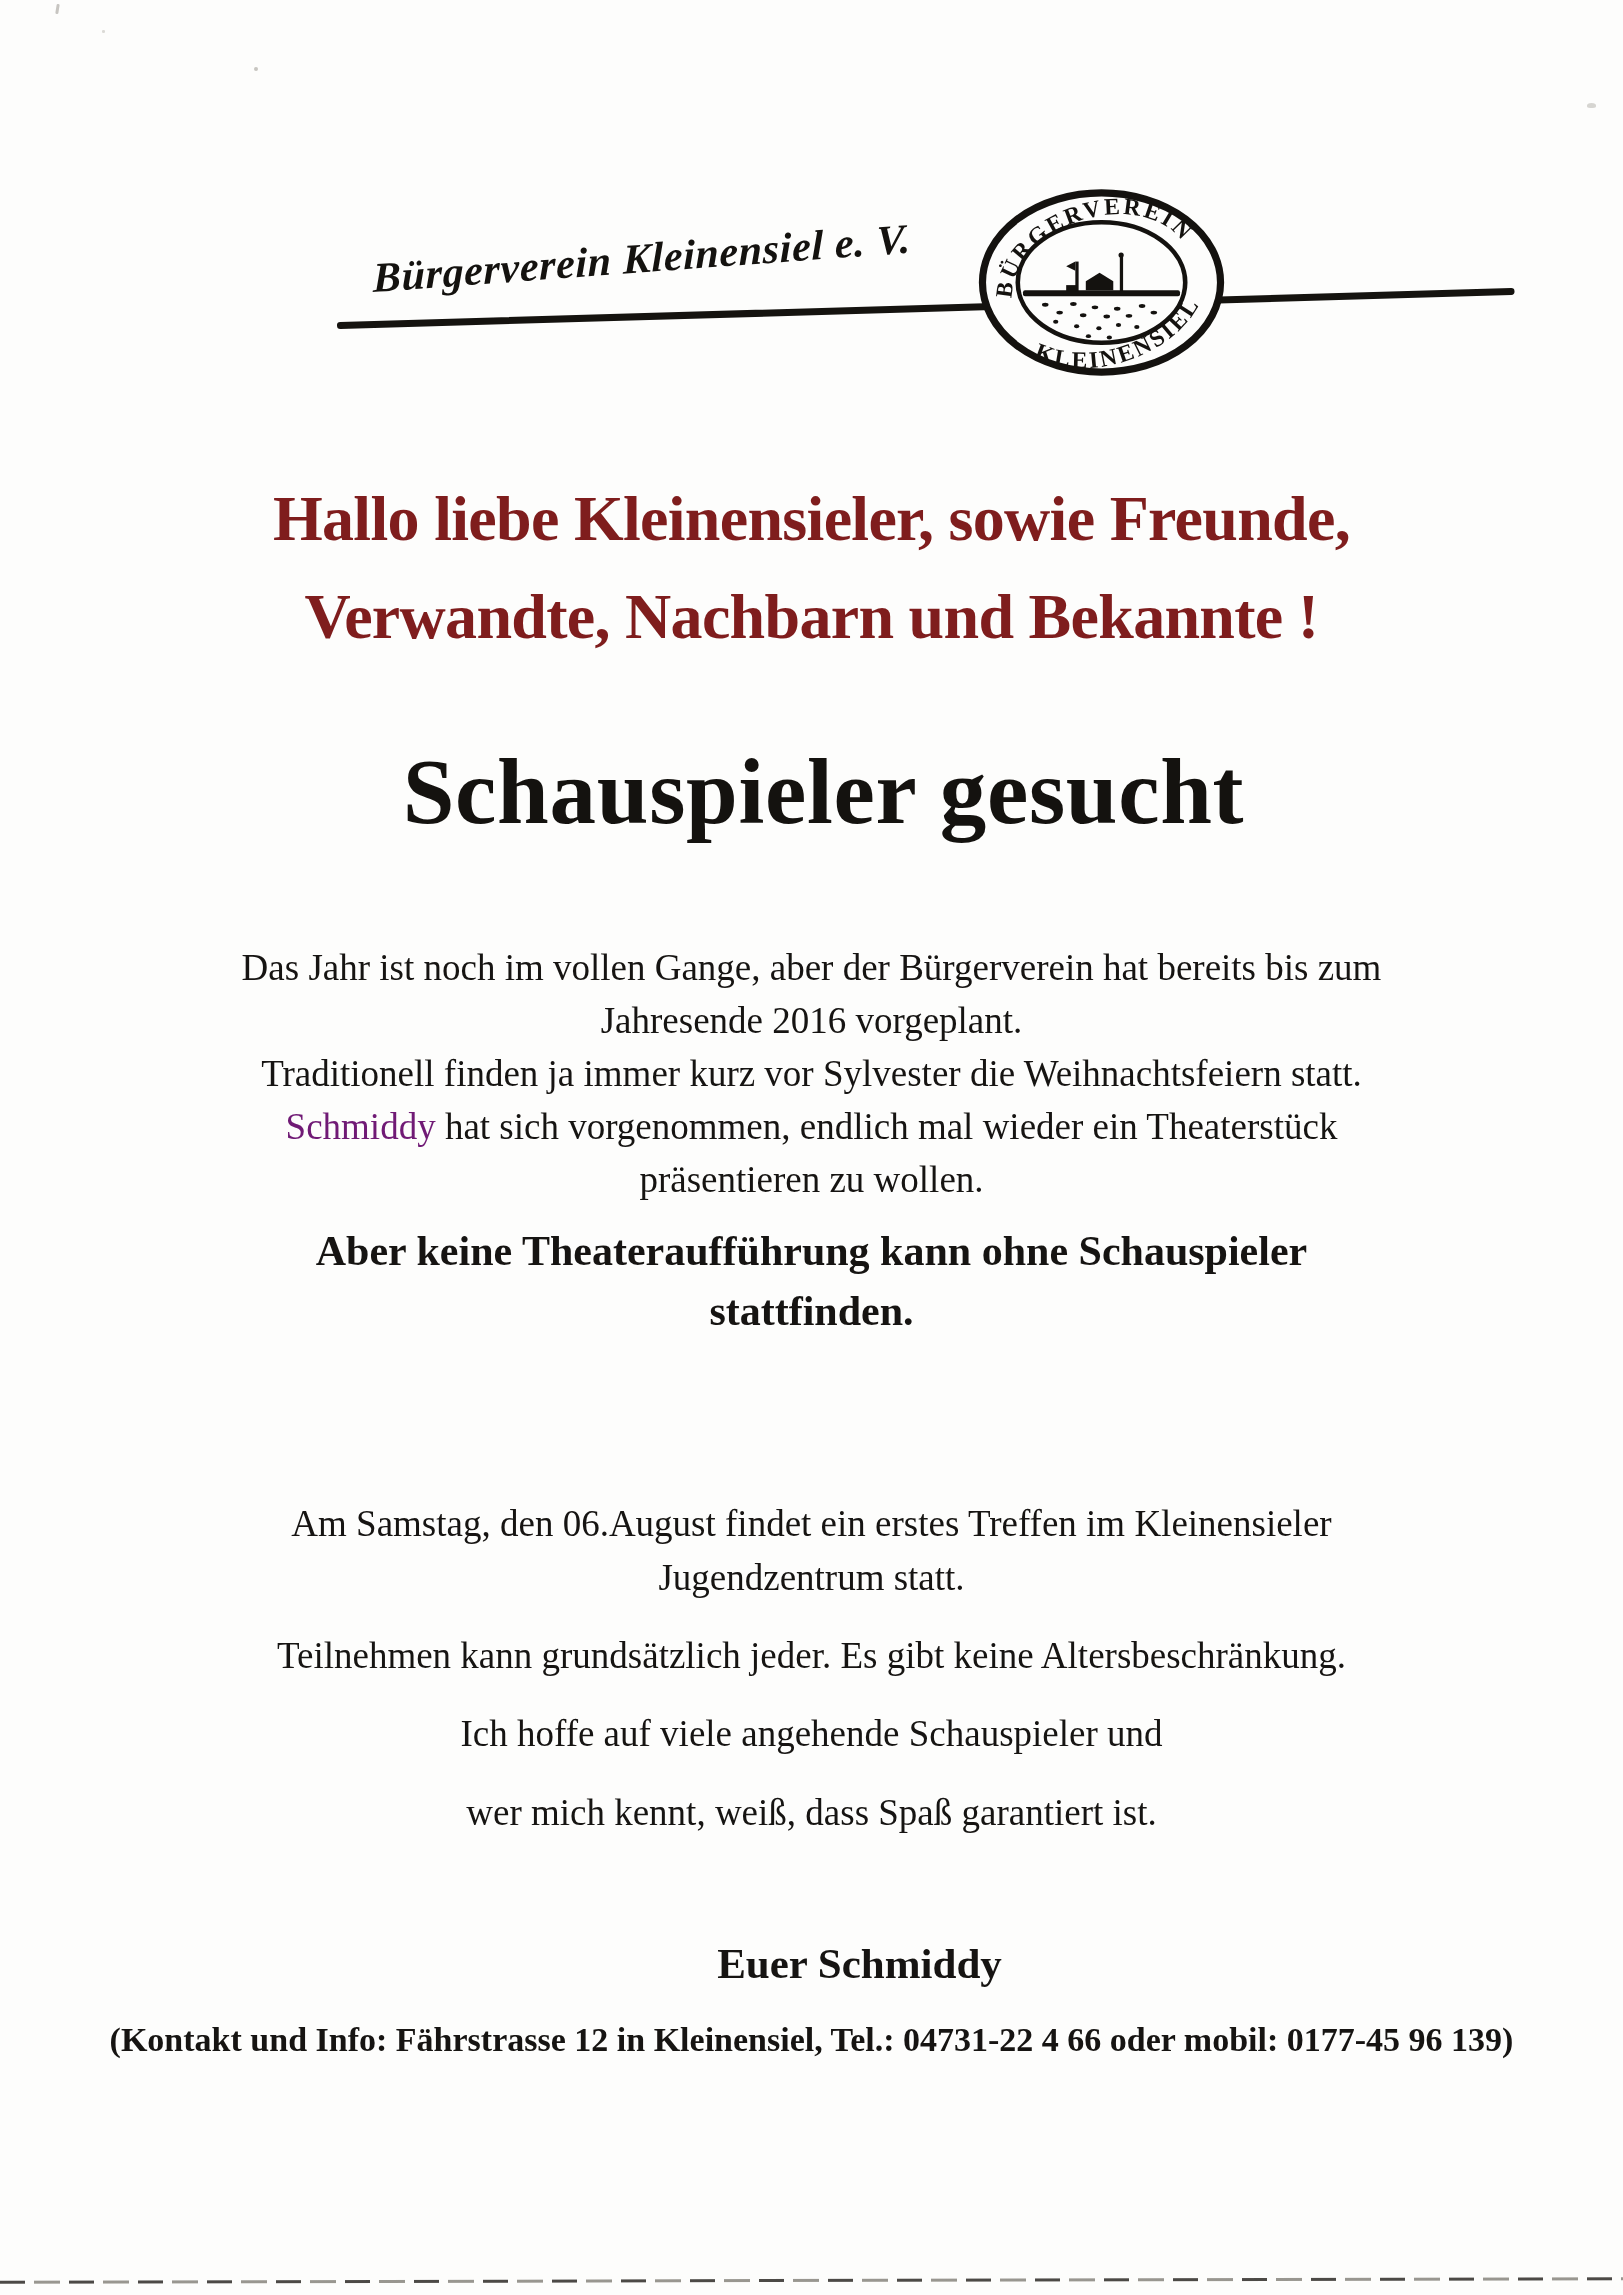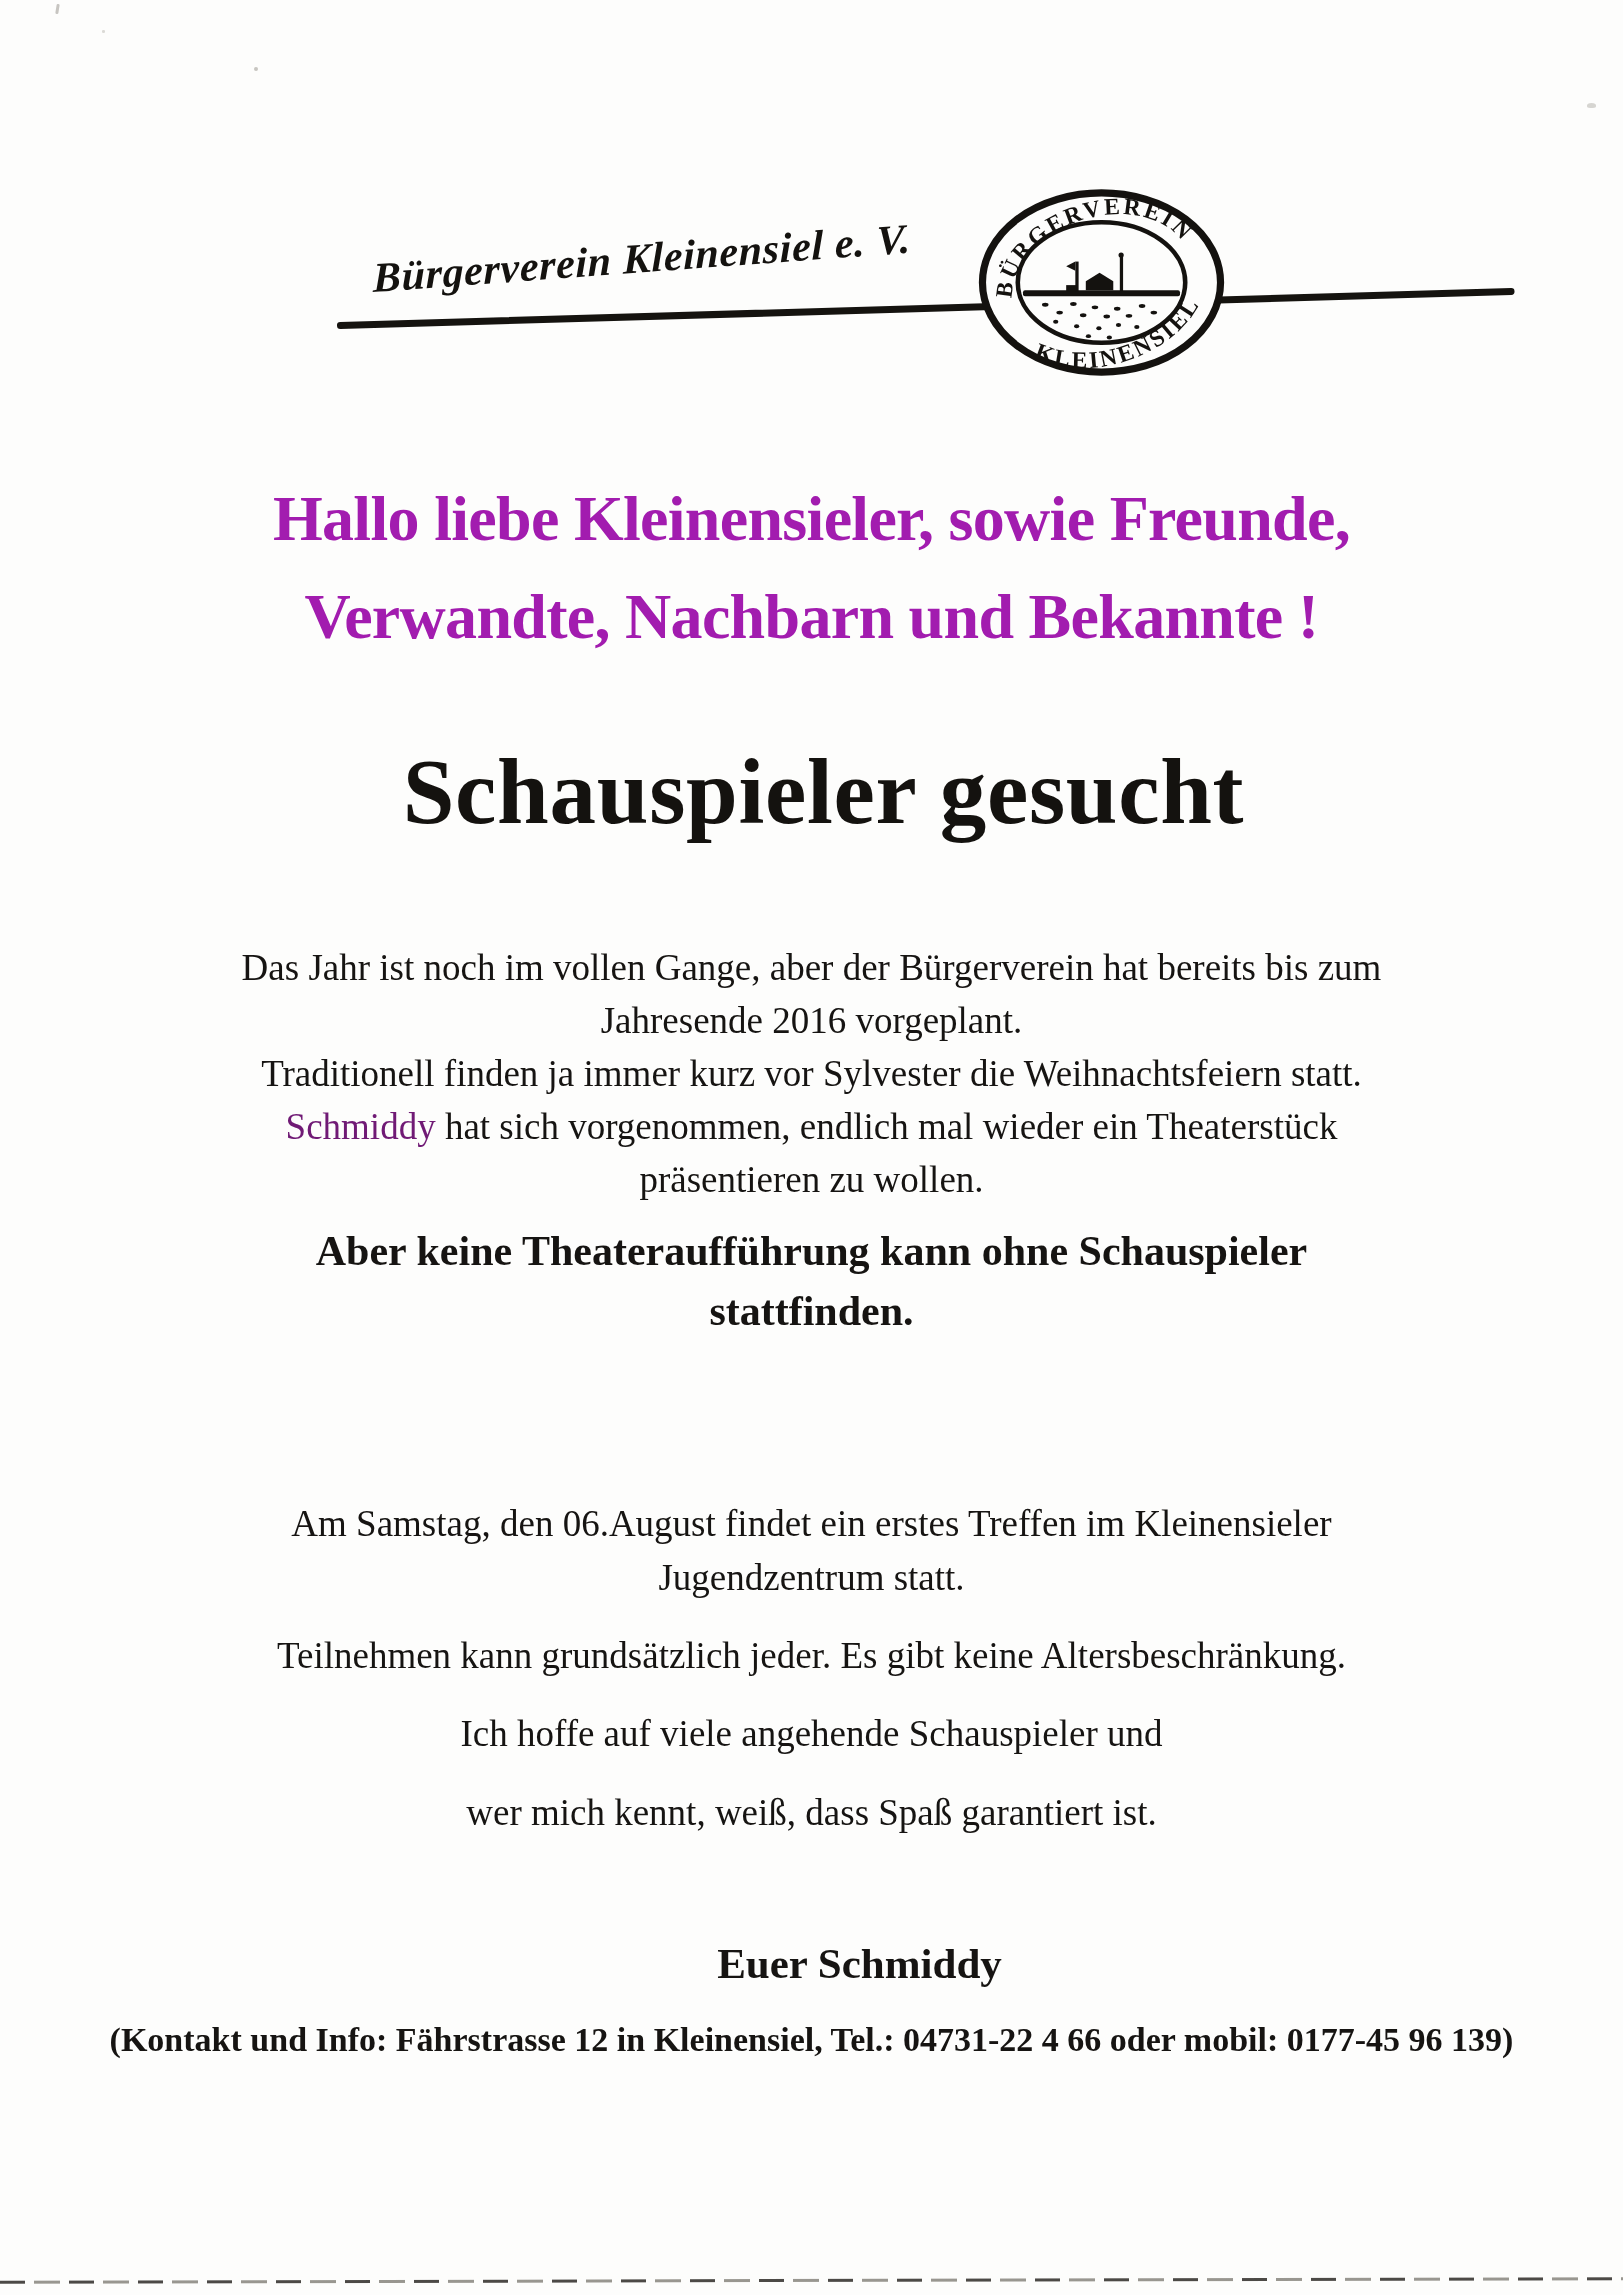--- a/index.html
+++ b/index.html
@@ -162,21 +162,21 @@
           <ellipse cx="186" cy="216" rx="4" ry="3"></ellipse>
           <ellipse cx="216" cy="211" rx="4" ry="3"></ellipse>
           <ellipse cx="244" cy="214" rx="4" ry="3"></ellipse>
           <ellipse cx="170" cy="228" rx="4" ry="3"></ellipse>
           <ellipse cx="202" cy="230" rx="4" ry="3"></ellipse>
         </g>
       </g>
     </svg>
   </div>
 
-  <div class="block greeting" style="color: #a21caf;">
+  <div class="block greeting" style="color: #7f1d1d;">
     <div class="line">Hallo liebe Kleinensieler, sowie Freunde,</div>
     <div class="line">Verwandte, Nachbarn und Bekannte !</div>
   </div>
 
   <div class="block main-title">
     <div class="line">Schauspieler gesucht</div>
   </div>
 
   <div class="block body-a">
     <div class="line">Das Jahr ist noch im vollen Gange, aber der Bürgerverein hat bereits bis zum</div>

